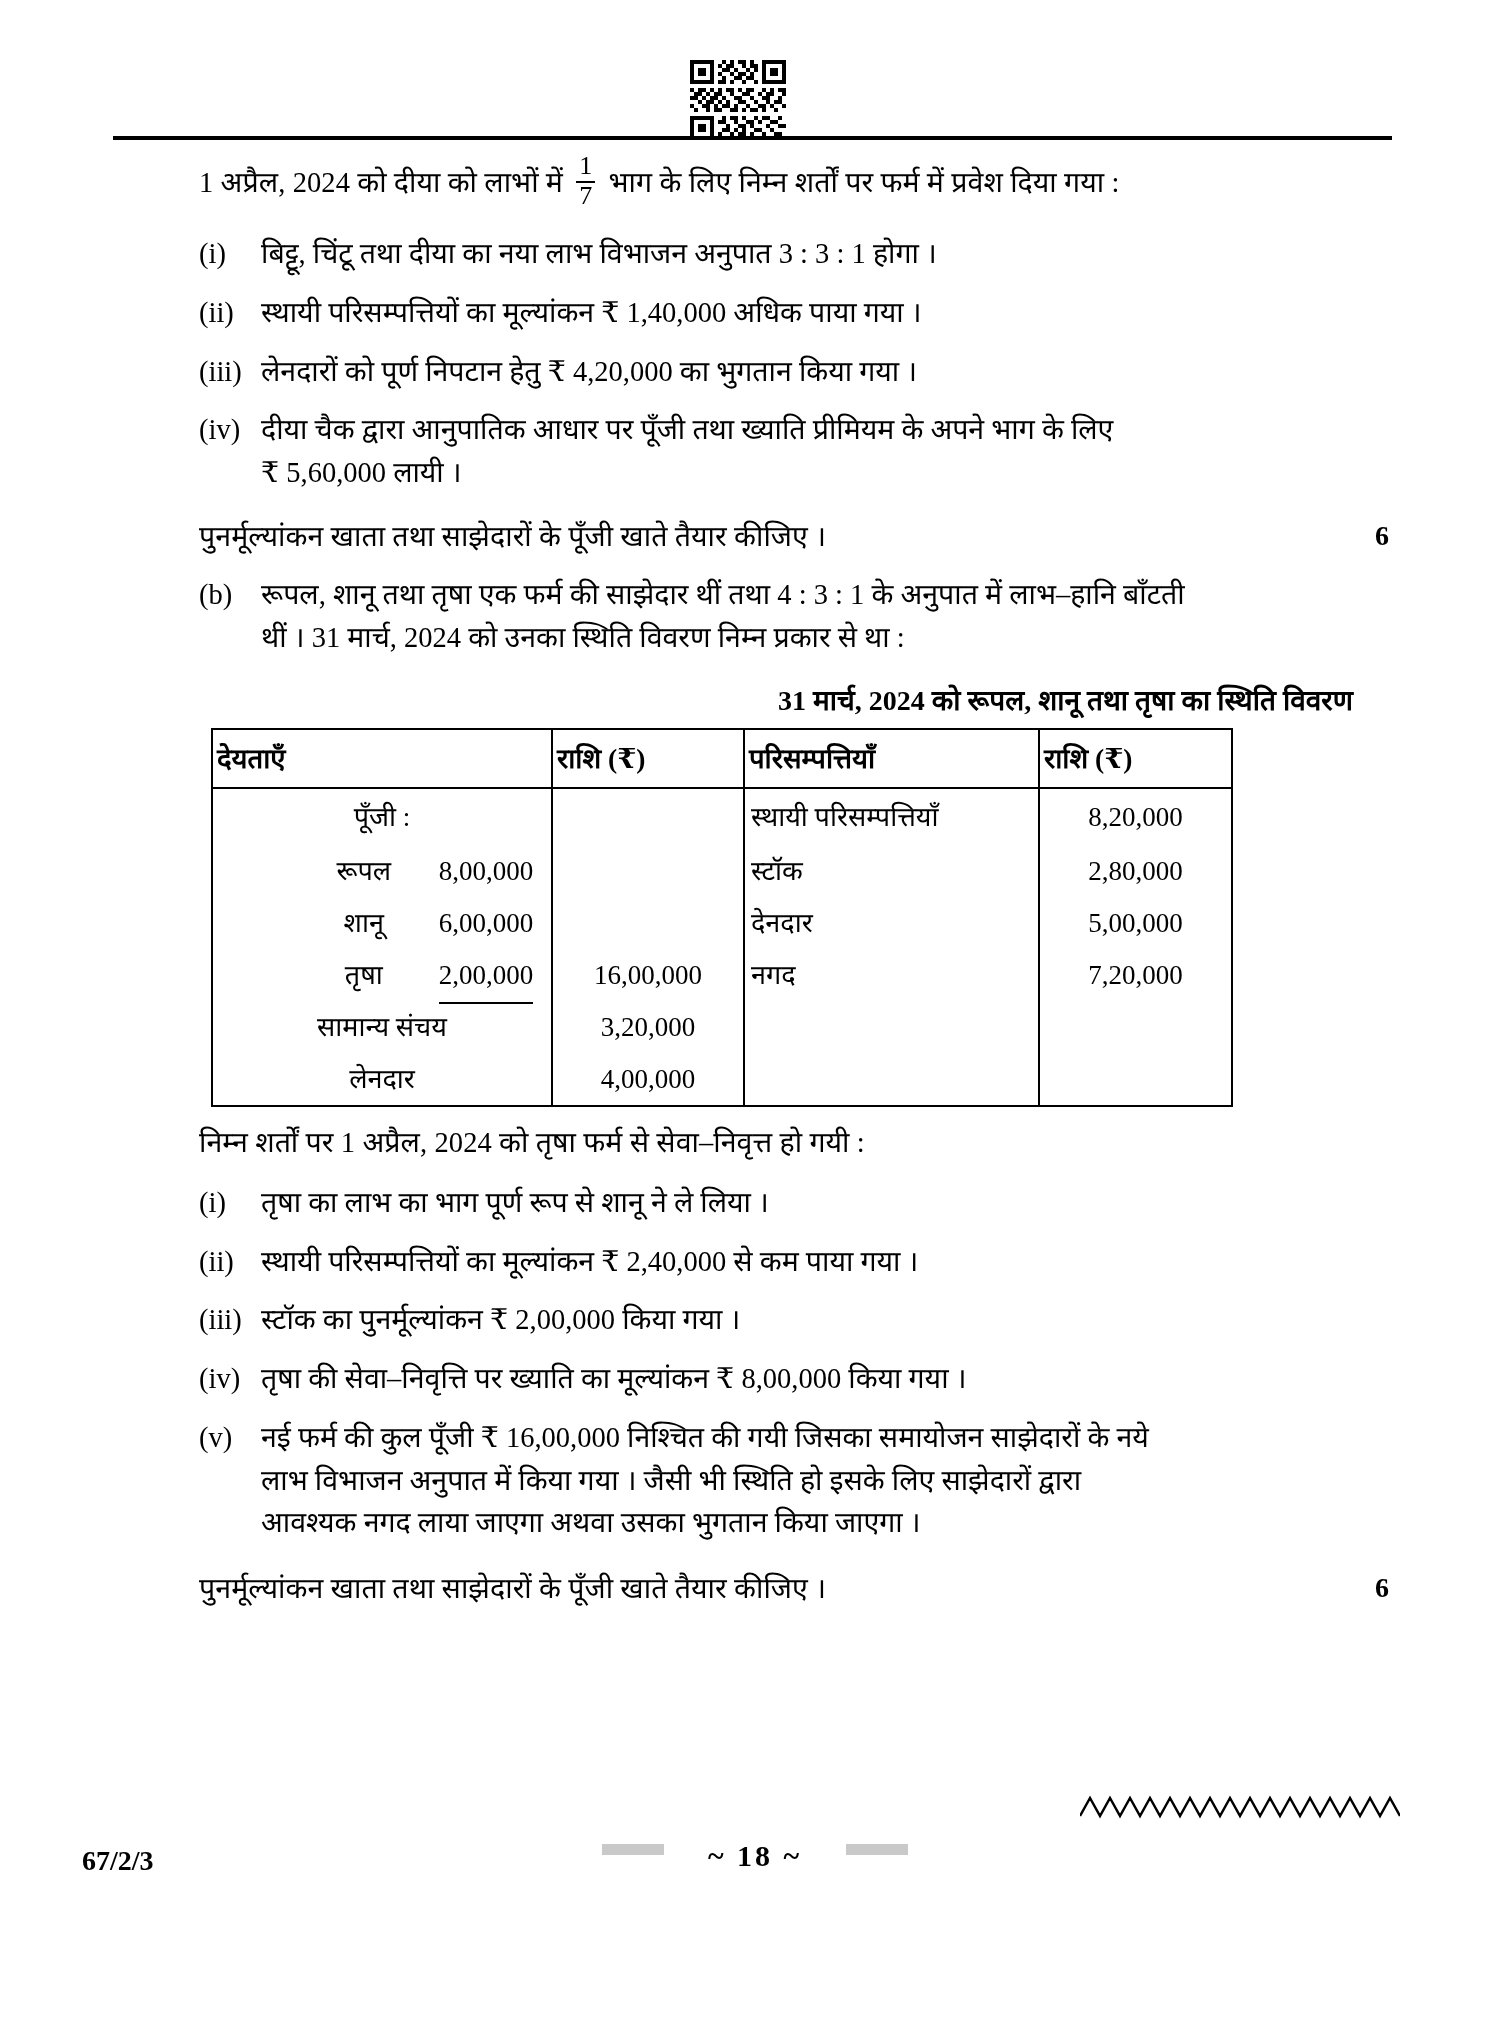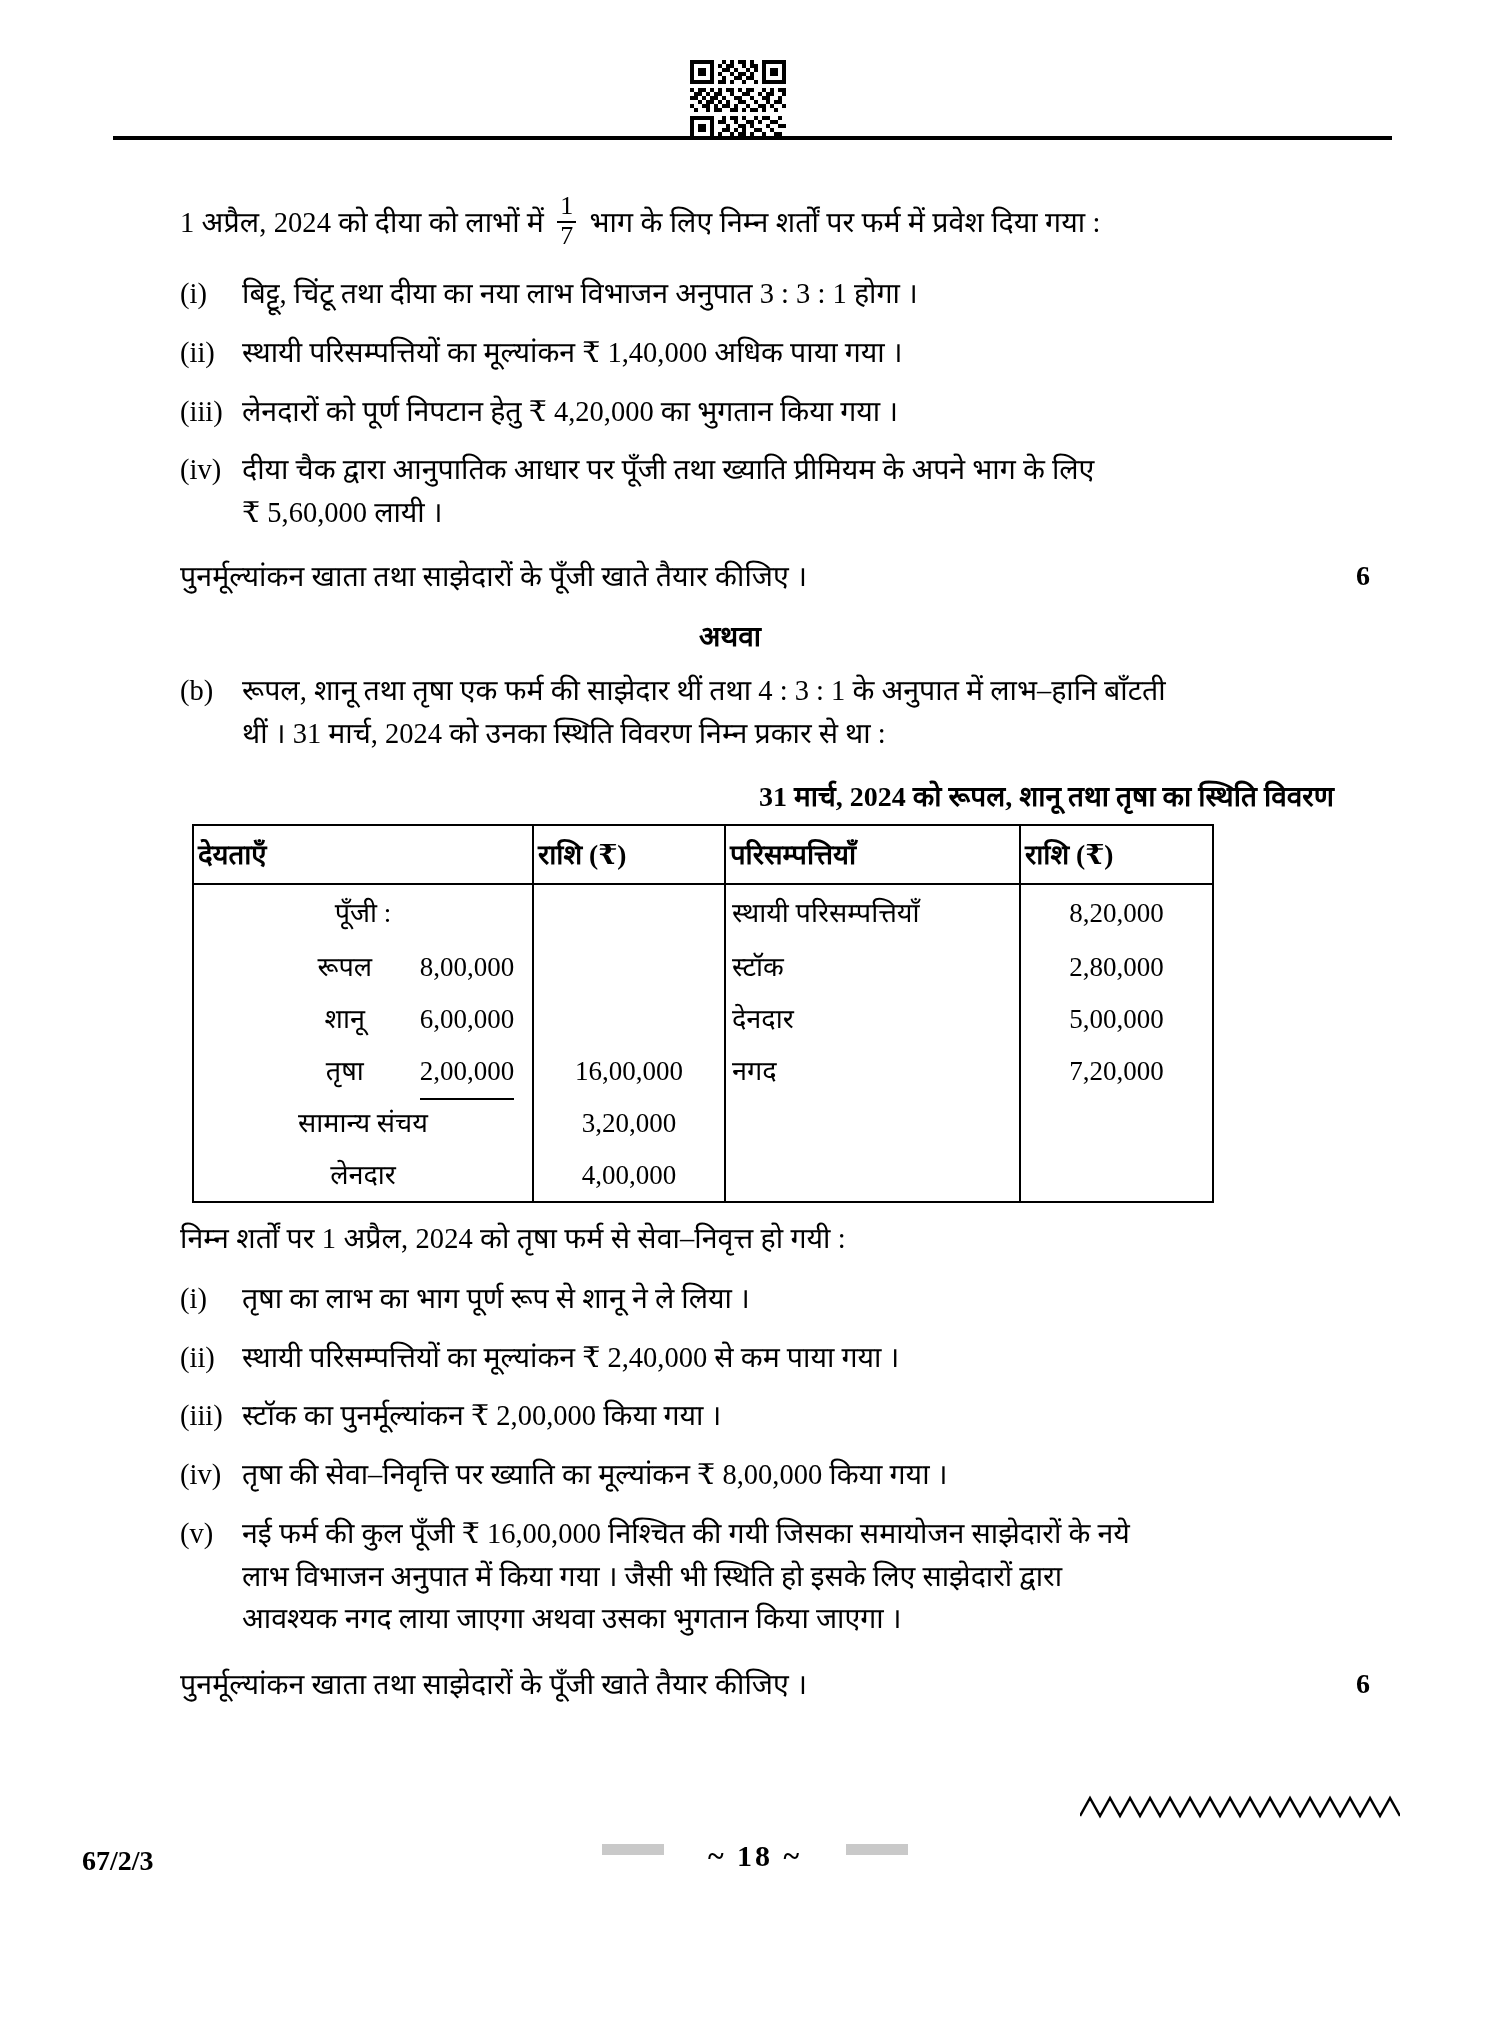--- a/index.html
+++ b/index.html
@@ -40,24 +40,23 @@
     left: 113px;
     top: 136px;
     width: 1279px;
     height: 0;
     border-top: 4px solid #000;
   }
 
   
   .content {
     position: absolute;
-    left: 180px;
+    left: 199px;
     top: 155px;
     width: 1190px;
-    margin-top: 40px;
   }
 
   .line {
     position: relative;
     font-size: 28.5px;
     line-height: 1.52;
     letter-spacing: 0.1px;
     white-space: nowrap;
   }
 
@@ -363,21 +362,20 @@
         <span class="cont justify" style="display:block;width:100%;">दीया चैक द्वारा आनुपातिक आधार पर पूँजी तथा ख्याति प्रीमियम के अपने भाग के लिए</span>
         <span class="cont">₹ 5,60,000 लायी ।</span>
       </span>
     </div>
 
     <div class="line" style="margin-top:20px;">
       <span>पुनर्मूल्यांकन खाता तथा साझेदारों के पूँजी खाते तैयार कीजिए ।</span>
       <span class="marks">6</span>
     </div>
 
-    <div class="center bold" style="font-size:28px;margin-top:18px;padding-right:90px;">अथवा</div>
 
     <div class="item" style="margin-top:16px;">
       <span class="marker">(b)</span>
       <span class="body">
         <span class="cont justify" style="display:block;width:100%;">रूपल, शानू तथा तृषा एक फर्म की साझेदार थीं तथा 4 : 3 : 1 के अनुपात में लाभ–हानि बाँटती</span>
         <span class="cont">थीं । 31 मार्च, 2024 को उनका स्थिति विवरण निम्न प्रकार से था :</span>
       </span>
     </div>
 
     <div class="bs-title">31 मार्च, 2024 को रूपल, शानू तथा तृषा का स्थिति विवरण</div>

